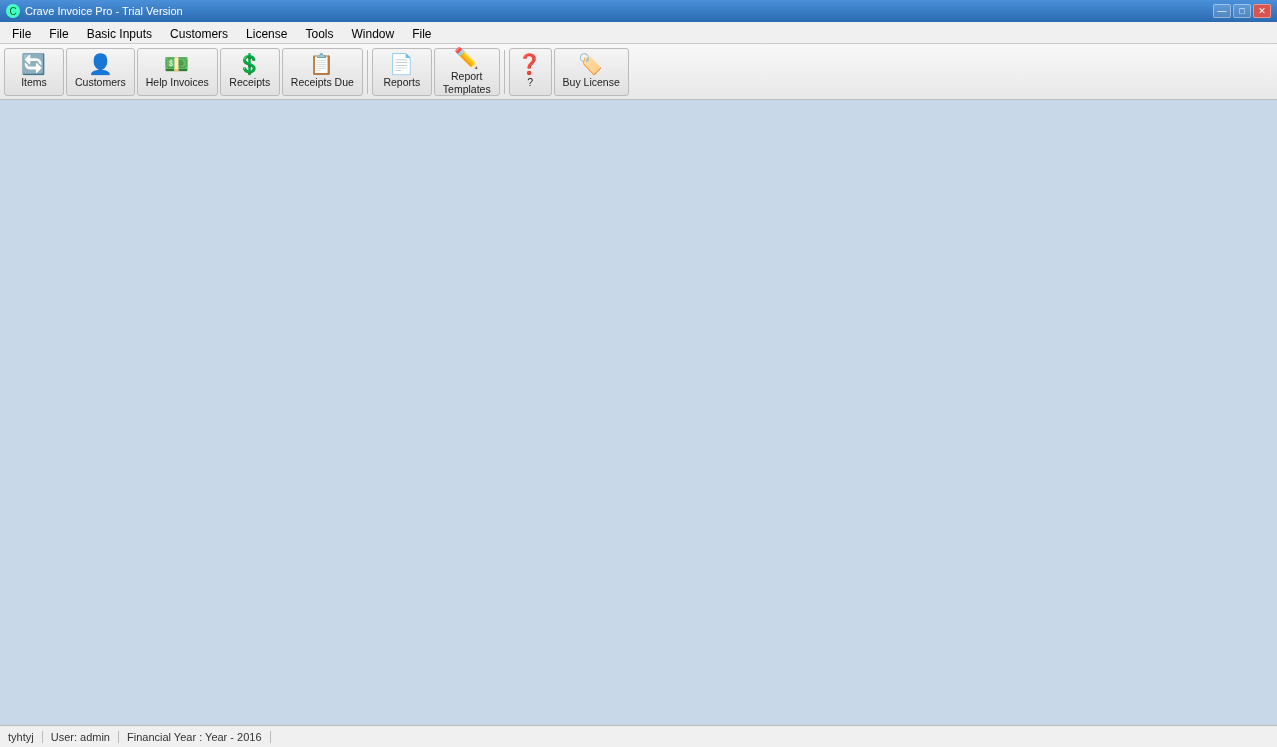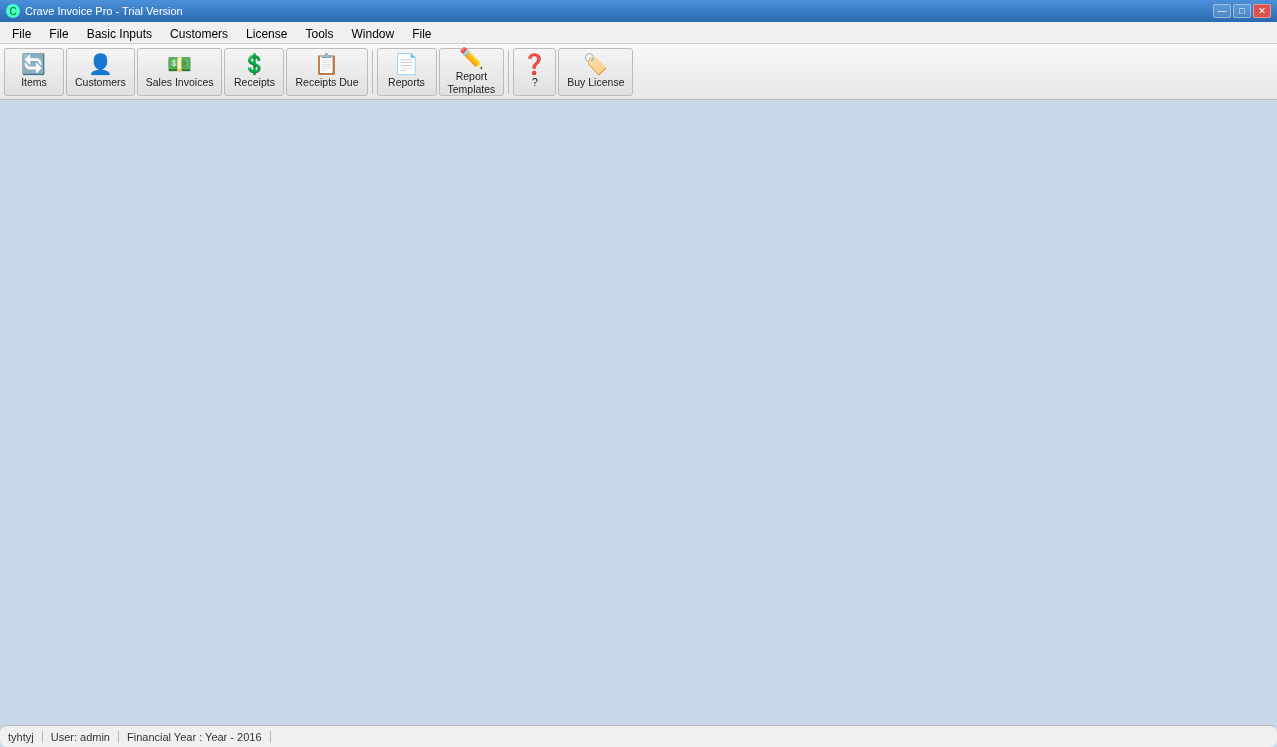--- a/index.html
+++ b/index.html
@@ -117,21 +117,20 @@
       display: flex;
       align-items: center;
       padding: 0 8px;
       gap: 0;
       font-size: 11px;
       color: #333;
       position: absolute;
       bottom: 0;
       left: 0;
       right: 0;
-      border-radius: 7px;
     }
     .status-segment {
       padding: 0 8px;
       border-right: 1px solid #bbb;
     }
     .status-segment:first-child { padding-left: 0; }
 
     
     .icon-items { color: #5a8a2a; font-size: 20px; }
     .icon-customers { color: #4a7abf; font-size: 20px; }
@@ -173,21 +172,21 @@
   <button class="toolbar-btn">
     <span class="btn-icon icon-items">🔄</span>
     <span class="btn-label">Items</span>
   </button>
   <button class="toolbar-btn">
     <span class="btn-icon icon-customers">👤</span>
     <span class="btn-label">Customers</span>
   </button>
   <button class="toolbar-btn">
     <span class="btn-icon icon-sales">💵</span>
-    <span class="btn-label">Sales Invoices</span>
+    <span class="btn-label">Help Invoices</span>
   </button>
   <button class="toolbar-btn">
     <span class="btn-icon icon-receipts">💲</span>
     <span class="btn-label">Receipts</span>
   </button>
   <button class="toolbar-btn">
     <span class="btn-icon icon-invoices-due">📋</span>
     <span class="btn-label">Receipts Due</span>
   </button>
   <div class="toolbar-separator"></div>

